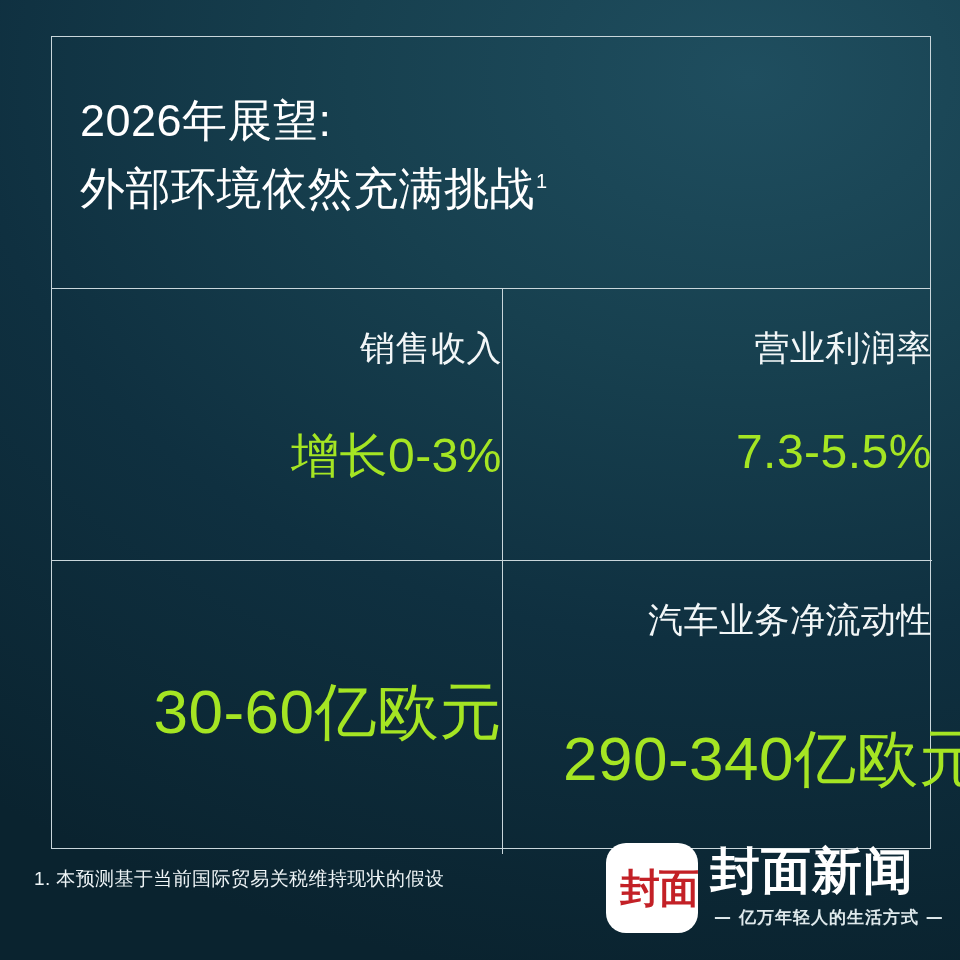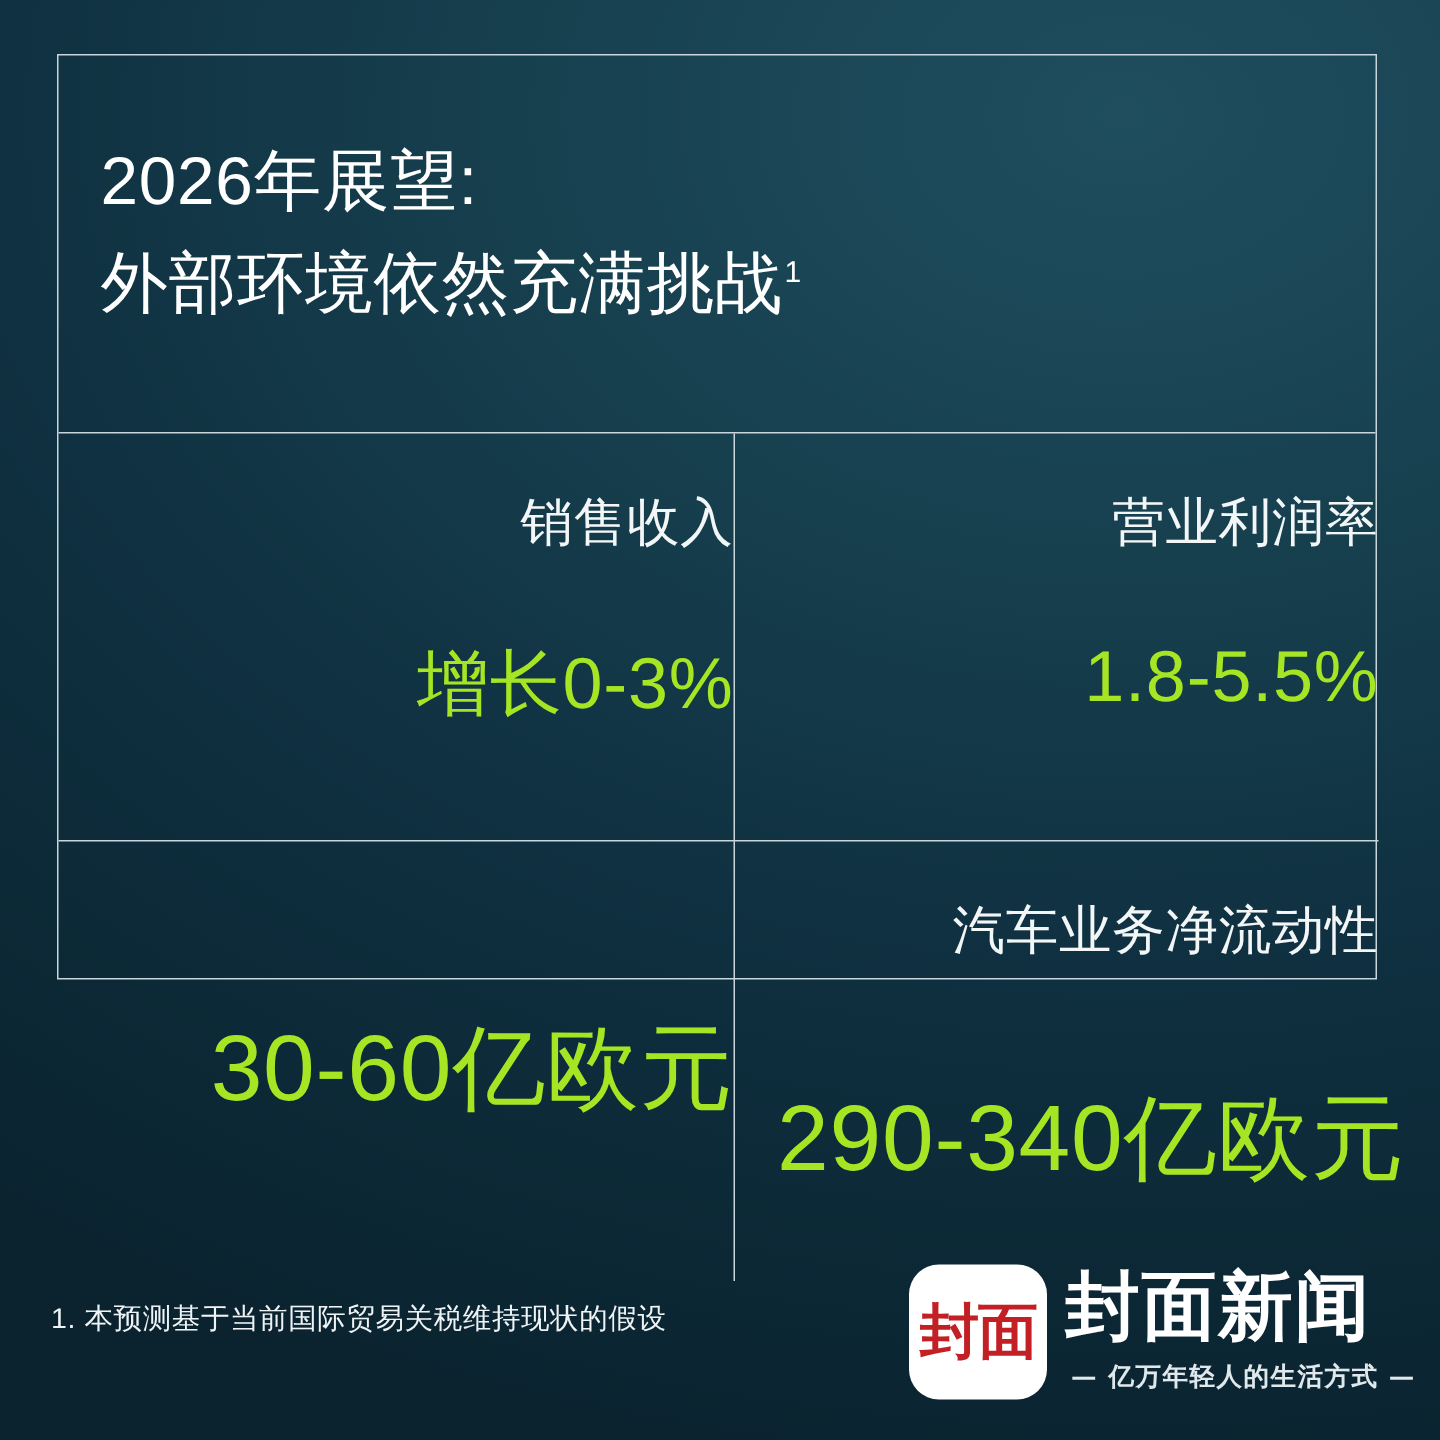--- a/index.html
+++ b/index.html
@@ -18,24 +18,24 @@
     position: relative;
     width: 960px;
     height: 960px;
     background:
       radial-gradient(130% 95% at 78% 8%, #1f4e5f 0%, #17404f 32%, #0f3040 62%, #0a232f 100%);
   }
 
   
   .frame {
     position: absolute;
-    left: 38px;
+    left: 51px;
     top: 36px;
     width: 880px;
-    height: 617px;
+    height: 813px;
     border: 1.5px solid #c9d6db;
     box-sizing: border-box;
   }
 
   .title-zone {
     position: absolute;
     left: 0;
     top: 0;
     width: 100%;
     height: 252px;
@@ -92,20 +92,21 @@
     letter-spacing: 0.5px;
     white-space: nowrap;
   }
   .cell-value {
     margin-top: 52px;
     color: #a5e523;
     font-size: 48px;
     font-weight: 400;
     letter-spacing: 0.5px;
     white-space: nowrap;
+    margin-left: 32px;
   }
   .cell.r1 .cell-value { font-size: 62px; margin-top: 73px; }
 
   
   .footnote {
     position: absolute;
     left: 34px;
     top: 866px;
     color: #eef4f6;
     font-size: 19px;
@@ -124,21 +125,21 @@
   .brand-mark {
     position: absolute;
     left: 0;
     top: 3px;
     width: 92px;
     height: 90px;
     background: #ffffff;
     border-radius: 20px;
     display: flex;
     align-items: center;
-    justify-content: center;
+    justify-content: flex-end;
   }
   .brand-mark-text {
     color: #c32026;
     font-family: "DejaVu Serif", "Liberation Serif", serif;
     font-weight: 700;
     font-size: 40px;
     letter-spacing: -1px;
     line-height: 1;
   }
   .brand-name {
@@ -183,21 +184,21 @@
 
     <div class="grid">
 
       <div class="cell r0 c0">
         <div class="cell-label">销售收入</div>
         <div class="cell-value">增长0-3%</div>
       </div>
 
       <div class="cell r0 c1">
         <div class="cell-label">营业利润率</div>
-        <div class="cell-value">1.8-5.5%</div>
+        <div class="cell-value">7.3-5.5%</div>
       </div>
 
       <div class="cell r1 c0">
         <div class="cell-value">30-60亿欧元</div>
       </div>
 
       <div class="cell r1 c1">
         <div class="cell-label">汽车业务净流动性</div>
         <div class="cell-value">290-340亿欧元</div>
       </div>

